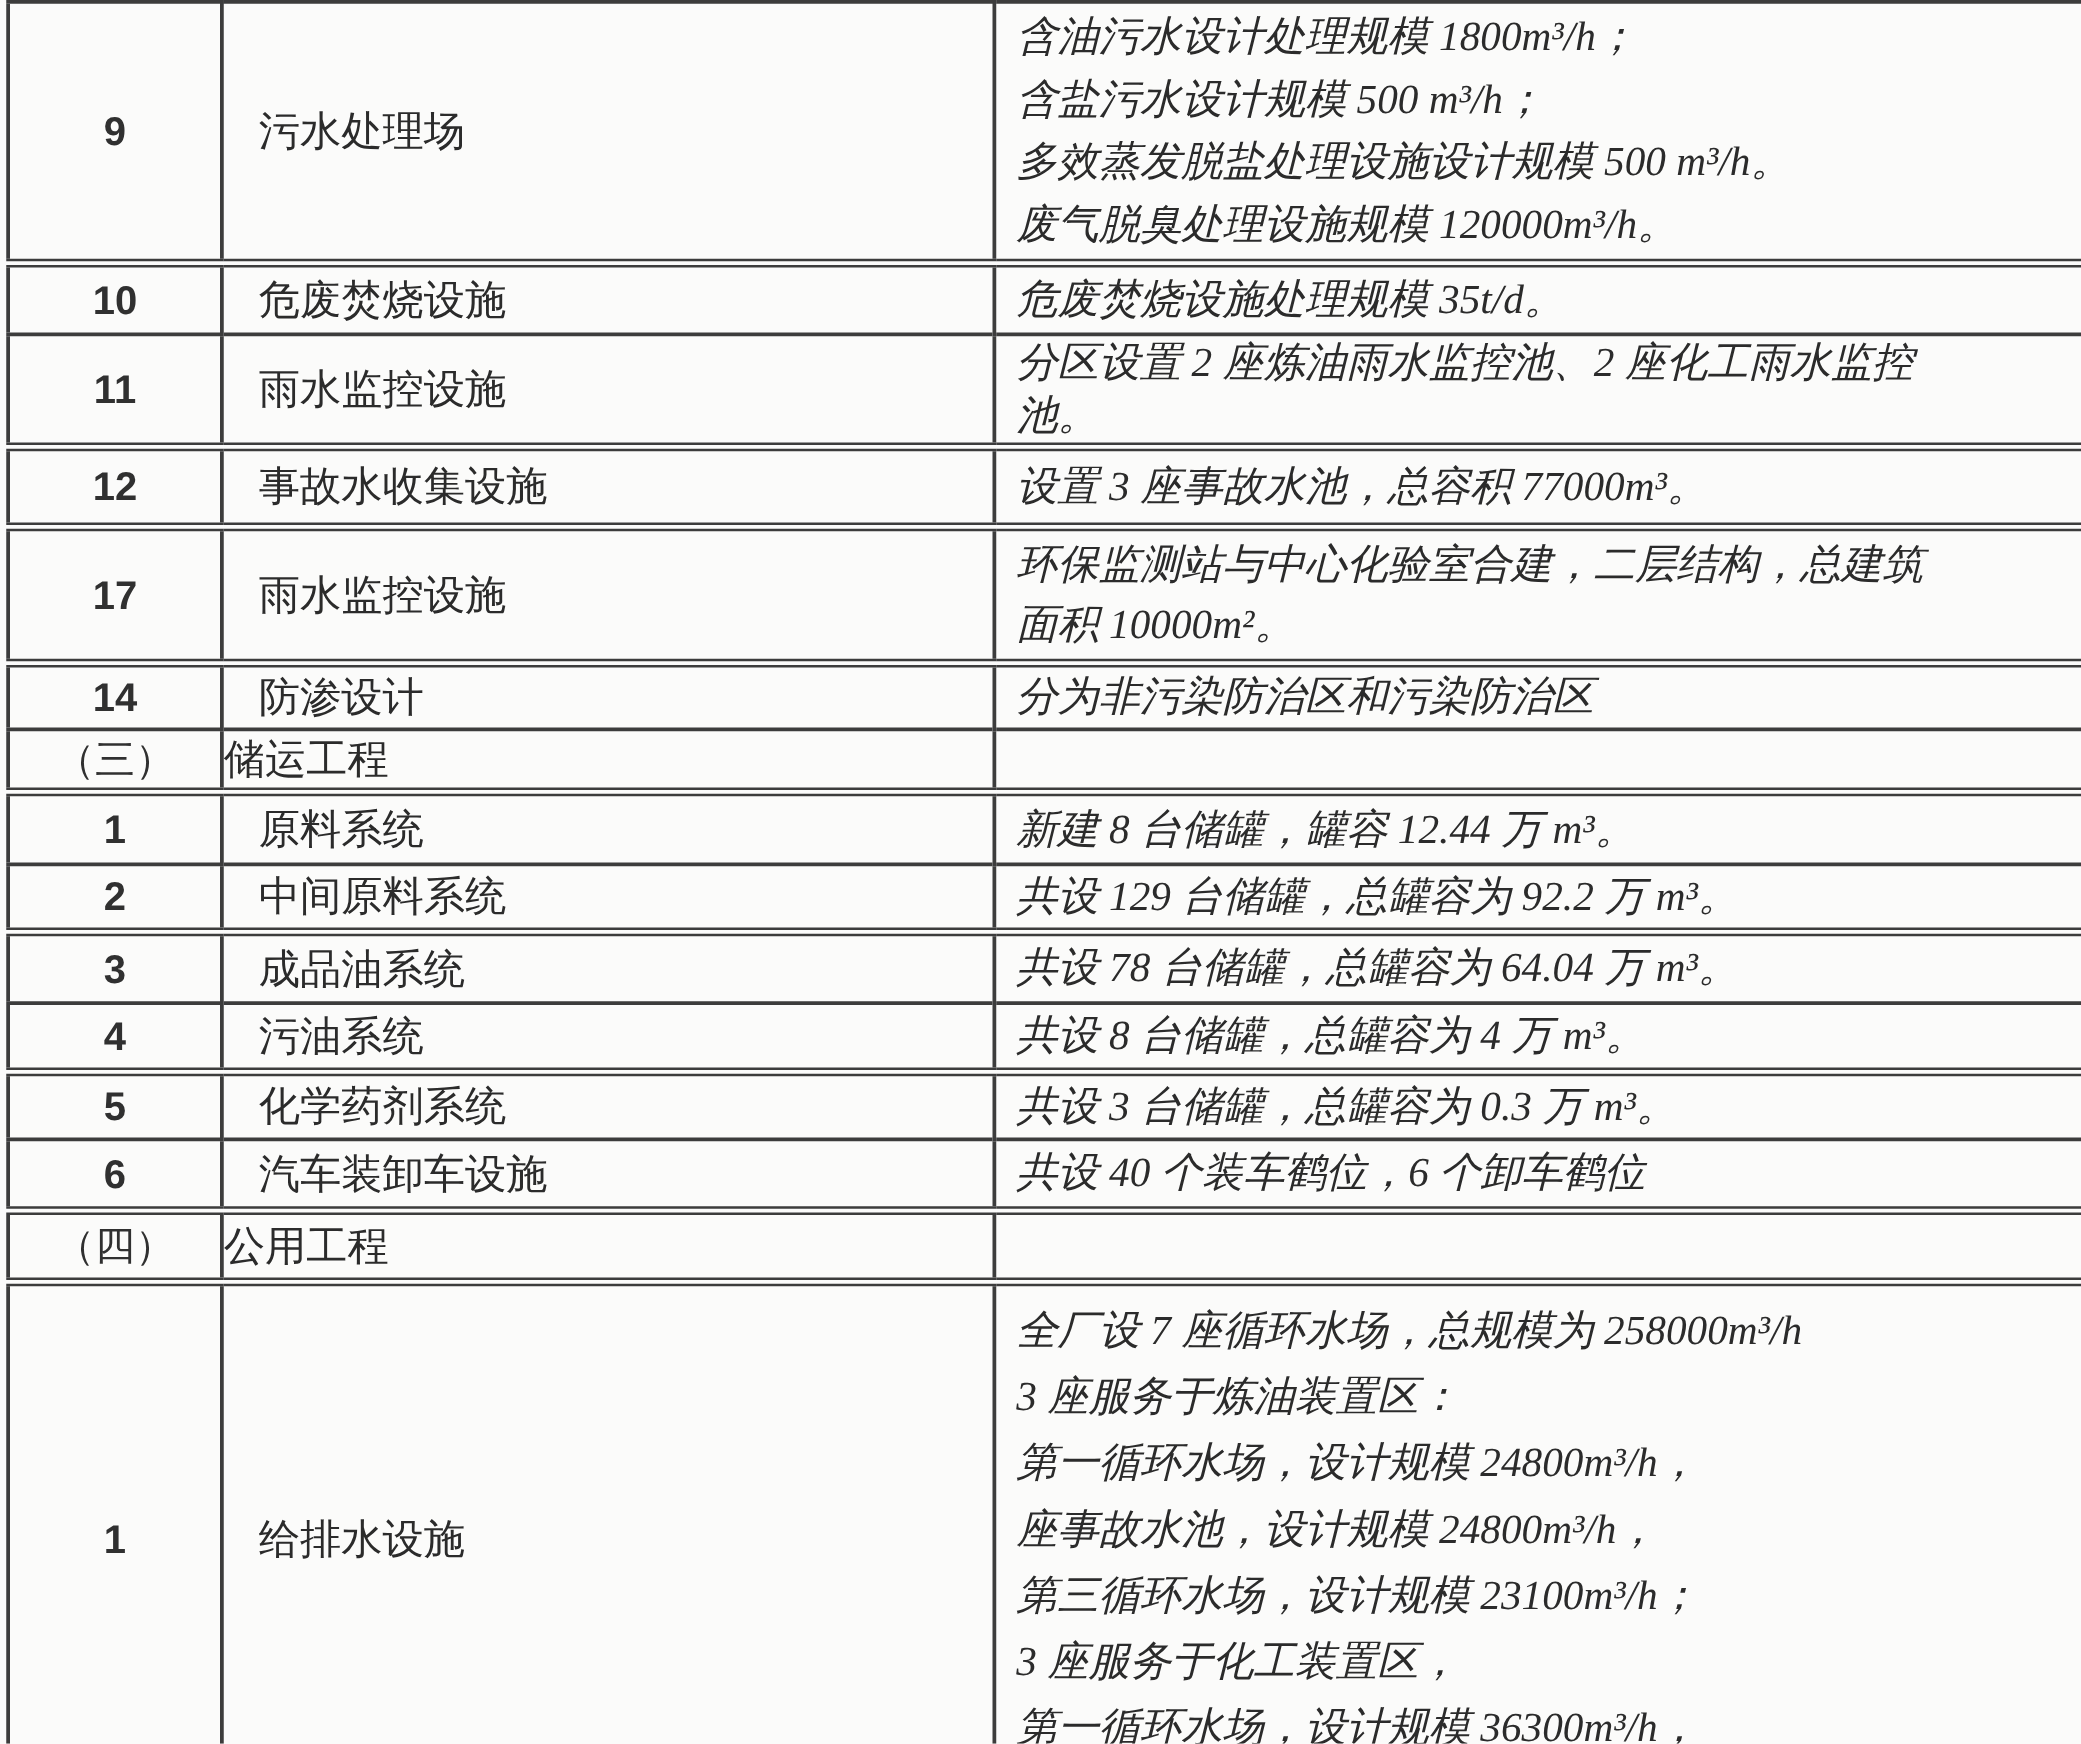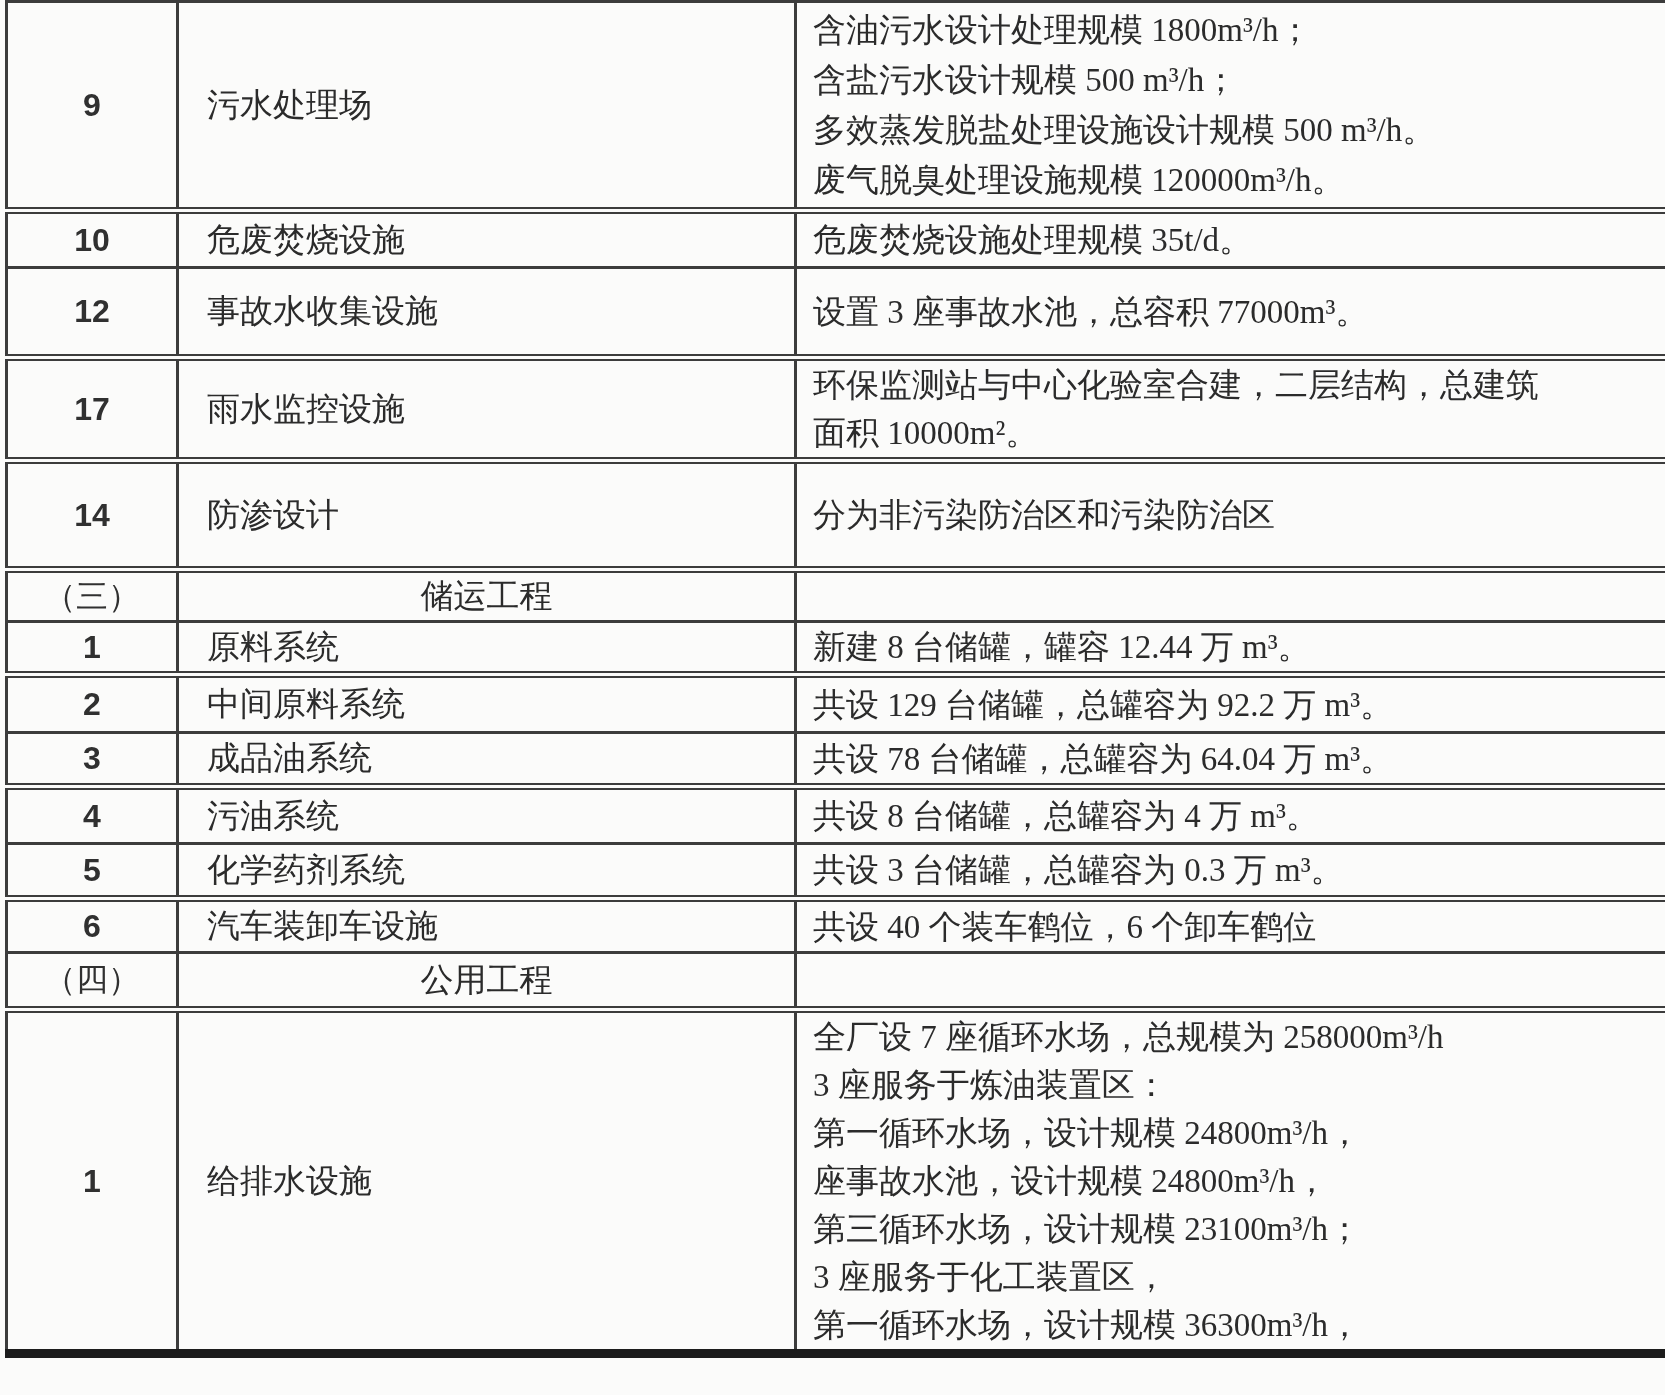--- a/index.html
+++ b/index.html
@@ -30,23 +30,23 @@
     width:168px;text-align:center;
     font-family:"Liberation Sans","DejaVu Sans",sans-serif;
     font-weight:700;font-size:32px;color:#303030;
     border-right:3px solid var(--line);
   }
   td.c-name{
     width:587px;padding-left:28px;
     border-right:3px solid var(--line);
   }
   td.c-desc{padding-left:16px;padding-right:6px;}
-  .line{line-height:48px;white-space:nowrap;}
+  .line{line-height:48px;white-space:nowrap;font-style:italic;}
   tr.section td.c-no{font-family:"Liberation Serif","DejaVu Serif",serif;font-weight:400;}
-  tr.section td.c-name{text-align:center;padding-left:0;}
+  tr.section td.c-name{padding-left:0;}
   
   tr:nth-child(1) td{height:204px}
   tr:nth-child(2) td{height:52px}
   tr:nth-child(3) td{height:85px}
   tr:nth-child(4) td{height:57px}
   tr:nth-child(5) td{height:102px}
   tr:nth-child(6) td{height:47px}
   tr:nth-child(7) td{height:44px}
   tr:nth-child(8) td{height:53px}
   tr:nth-child(9) td{height:49px}
@@ -83,20 +83,28 @@
             <div class="line">含盐污水设计规模 500 m³/h；</div>
             <div class="line">多效蒸发脱盐处理设施设计规模 500 m³/h。</div>
             <div class="line">废气脱臭处理设施规模 120000m³/h。</div>
           </td>
   </tr>
         <tr>
     <td class="c-no">10</td>
     <td class="c-name">危废焚烧设施</td>
     <td class="c-desc">
             <div class="line">危废焚烧设施处理规模 35t/d。</div>
+          </td>
+  </tr>
+        <tr>
+    <td class="c-no">11</td>
+    <td class="c-name">雨水监控设施</td>
+    <td class="c-desc">
+            <div class="line">分区设置 2 座炼油雨水监控池、2 座化工雨水监控</div>
+            <div class="line">池。</div>
           </td>
   </tr>
         <tr>
     <td class="c-no">12</td>
     <td class="c-name">事故水收集设施</td>
     <td class="c-desc">
             <div class="line">设置 3 座事故水池，总容积 77000m³。</div>
           </td>
   </tr>
         <tr>

